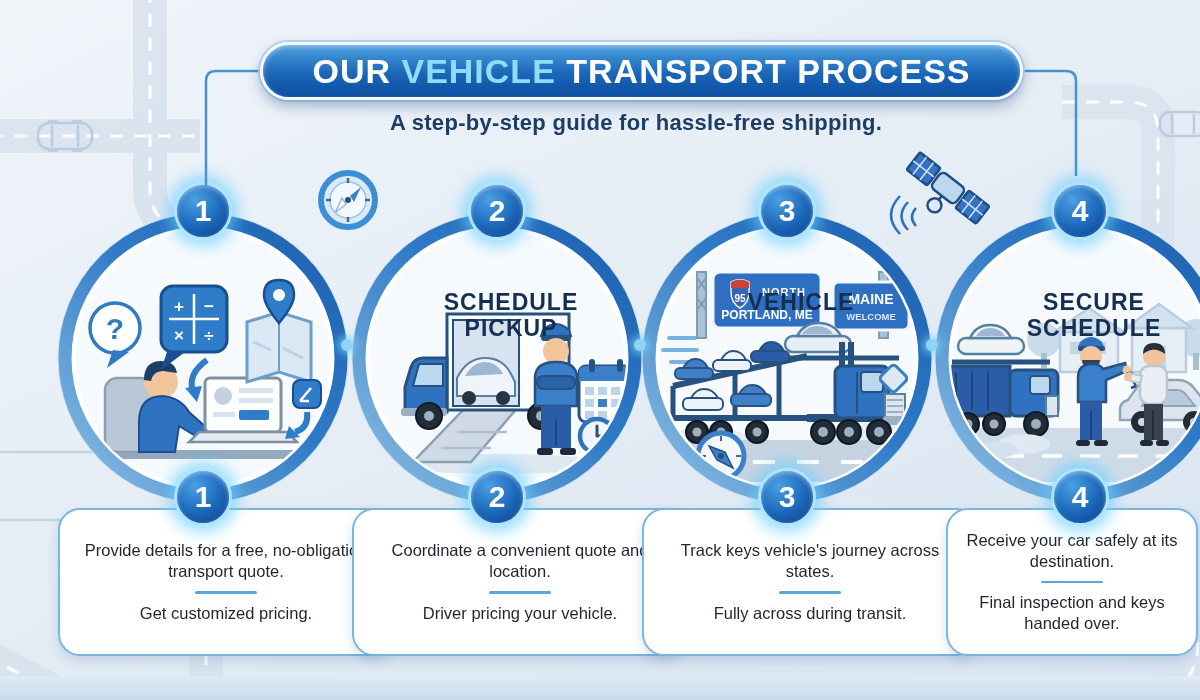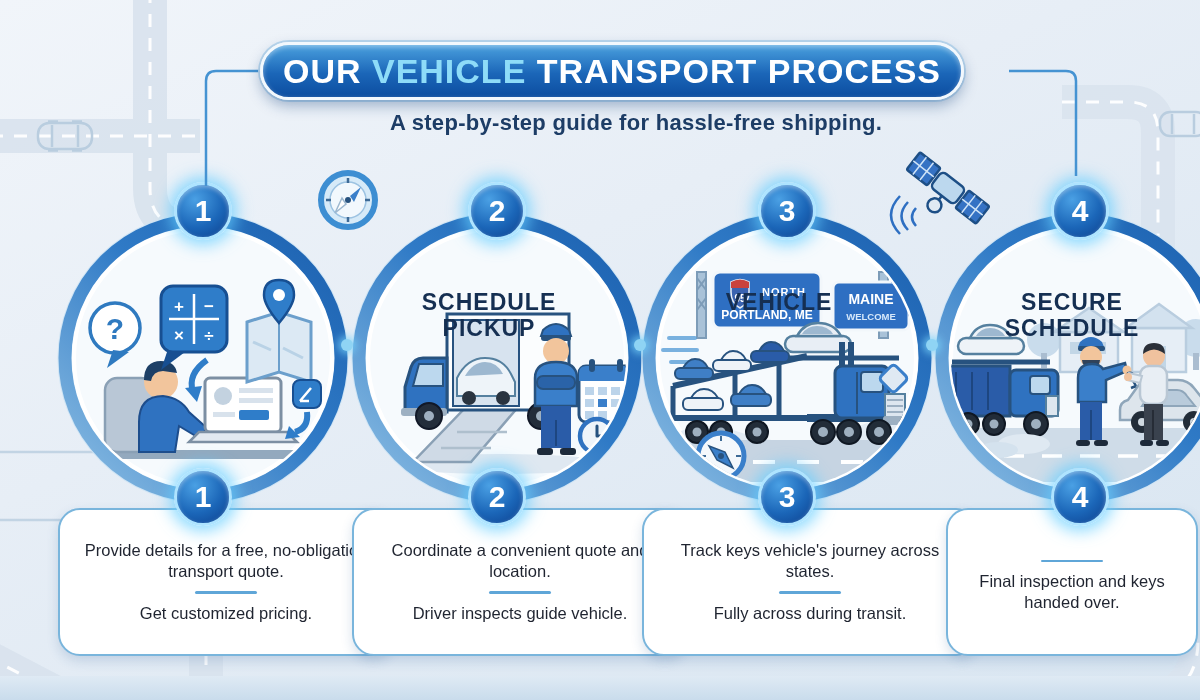--- a/index.html
+++ b/index.html
@@ -2,34 +2,34 @@
 <html><head>
 <meta charset="utf-8">
 <style>
   html,body{margin:0;padding:0;background:#e8eef5;font-family:"Liberation Sans",sans-serif;}
   .stage{position:relative;width:1200px;height:700px;overflow:hidden;
          background:linear-gradient(155deg,#f1f5fa 0%,#e7eef6 40%,#d8e5f1 100%);}
   svg{display:block}
   .bg-decor{position:absolute;left:0;top:0;z-index:0;}
   .connectors{position:absolute;left:0;top:0;z-index:3;pointer-events:none;}
   
-  .banner{position:absolute;left:260px;top:42px;width:704px;height:58px;border-radius:29px;
+  .banner{position:absolute;left:260px;top:42px;width:763px;height:58px;border-radius:29px;
           background:linear-gradient(180deg,#4aa0de 0%,#1b66b8 55%,#0c4da0 100%);
           border:3px solid #f2f8fd;box-sizing:border-box;z-index:5;
           box-shadow:0 6px 14px rgba(15,60,120,.35),0 0 0 2px #bcd9ef, inset 0 2px 5px rgba(255,255,255,.4);
           display:flex;align-items:center;justify-content:center;}
   .banner-text{font-size:34px;font-weight:bold;color:#ffffff;letter-spacing:1px;white-space:pre;}
   .banner-text .hl{color:#8edcf8;}
   .subtitle{position:absolute;left:260px;top:110px;width:752px;text-align:center;z-index:4;
             font-size:22px;font-weight:bold;color:#1d3d66;letter-spacing:.3px;}
   
   .step{position:absolute;top:178px;width:296px;height:492px;z-index:2;}
   .step1{left:55px}.step2{left:349px}.step3{left:639px}.step4{left:932px}
   .circle{position:absolute;left:0;top:32px;width:296px;height:296px;}
-  .step-title{position:absolute;left:40px;top:80px;width:200px;text-align:center;z-index:3;
+  .step-title{position:absolute;left:62px;top:80px;width:200px;text-align:center;z-index:3;
               font-size:23px;line-height:1.12;font-weight:bold;color:#152f52;letter-spacing:1px;}
   .badge{position:absolute;left:119px;width:58px;height:58px;border-radius:50%;z-index:4;
          background:radial-gradient(circle at 35% 28%,#4aa0e4 0%,#1b66b8 55%,#0c3f8d 100%);
          border:3px solid #aee4ff;box-sizing:border-box;
          box-shadow:0 0 16px 5px rgba(100,205,255,.75), inset 0 2px 4px rgba(255,255,255,.4);
          display:flex;align-items:center;justify-content:center;}
   .badge span{color:#fff;font-size:30px;font-weight:bold;}
   .badge.top{top:4px;}
   .badge.bottom{top:290px;}
   
@@ -262,21 +262,21 @@
         </g>
       </svg>
       <div class="step-title">SCHEDULE PICKUP</div>
     </div>
     <div class="badge bottom">
         <span>2</span>
       </div>
     <div class="card">
       <p class="desc">Coordinate a convenient quote and location.</p>
       <div class="divider"></div>
-      <p class="desc">Driver inspects guide vehicle.</p>
+      <p class="desc">Driver pricing your vehicle.</p>
     </div>
   </div>
 
   <div class="step step3">
     <div class="badge top">
         <span>3</span>
       </div>
     <div class="circle">
       <svg width="296" height="296" viewBox="0 0 296 296">
         <circle cx="148" cy="148" r="144" fill="none" stroke="#cfe4f4" stroke-width="3"></circle>
@@ -456,19 +456,20 @@
           <ellipse cx="92" cy="234" rx="26" ry="10" fill="#dfe9f2"></ellipse>
           <ellipse cx="66" cy="240" rx="20" ry="8" fill="#d4e2ee"></ellipse>
         </g>
       </svg>
       <div class="step-title">SECURE SCHEDULE</div>
     </div>
     <div class="badge bottom">
         <span>4</span>
       </div>
     <div class="card">
+      <p class="desc">Receive your car safely at its destination.</p>
       <div class="divider"></div>
       <p class="desc">Final inspection and keys handed over.</p>
     </div>
   </div>
 
   <div class="bottom-band"></div>
 </div>
 
 </body></html>

